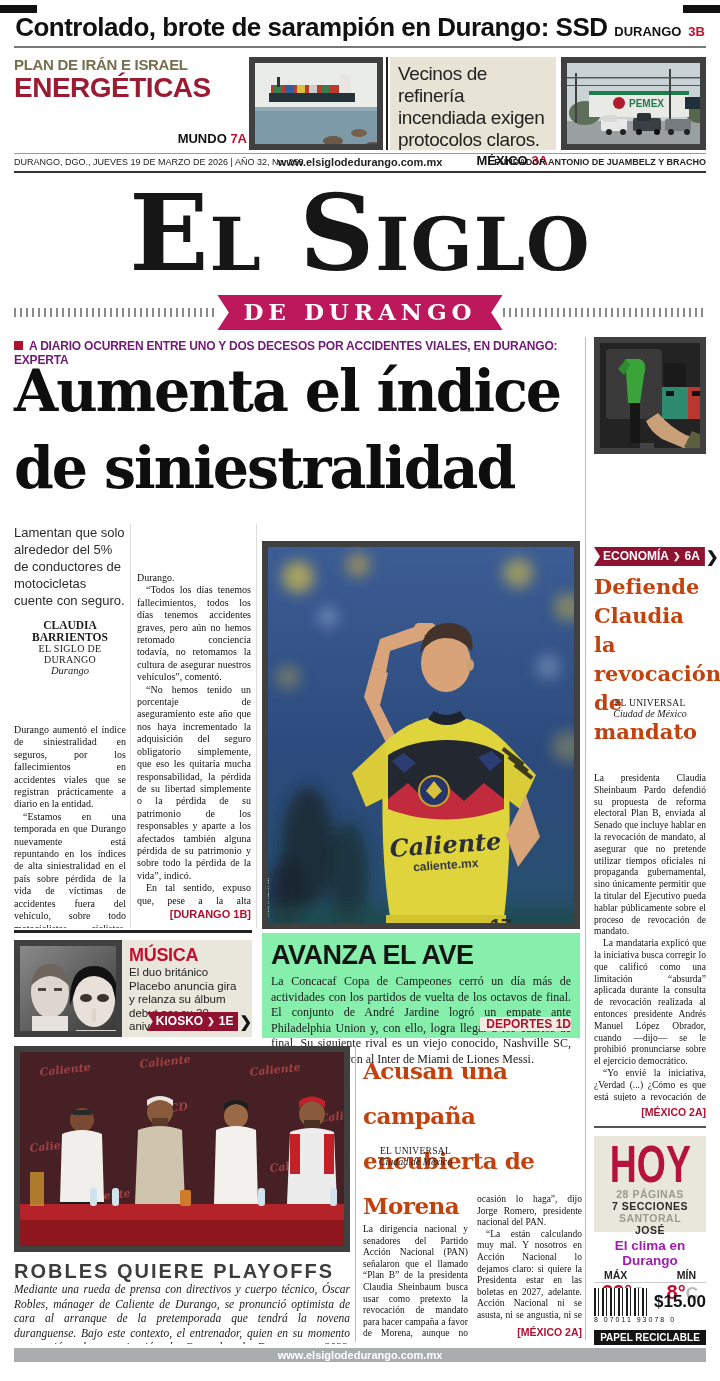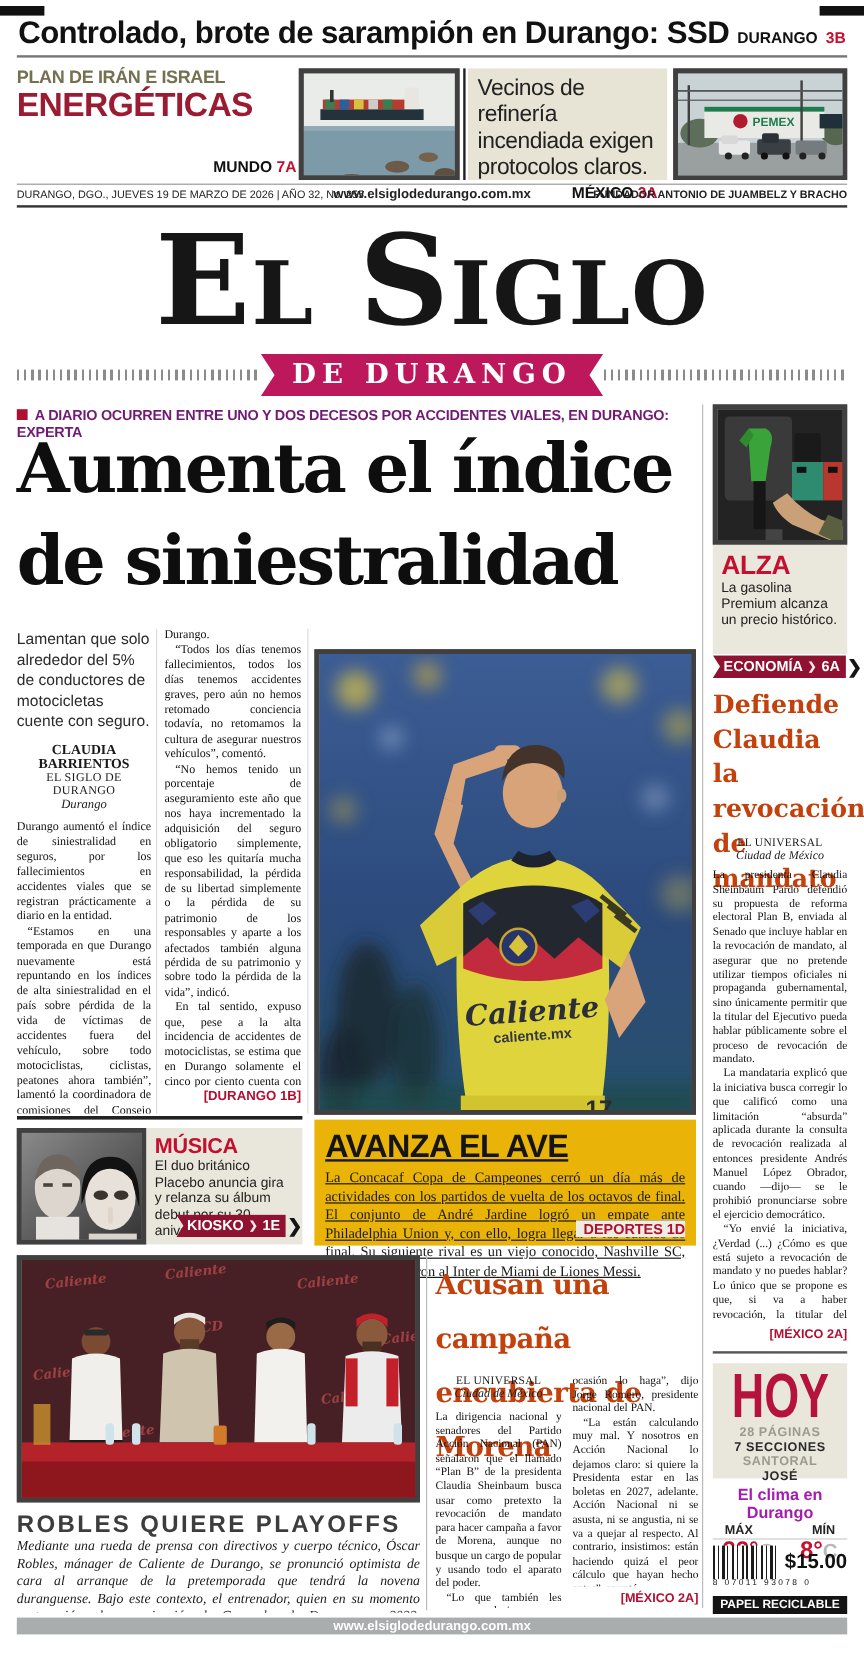--- a/index.html
+++ b/index.html
@@ -11,21 +11,21 @@
   
   .topbar{height:8px;background:#111;top:5px;}
   .tophead{top:12px;left:0;width:720px;text-align:center;font-weight:bold;font-size:26px;letter-spacing:-.5px;color:#111;}
   .tophead .sec{font-size:13px;letter-spacing:0;}
   .rule{background:#444;}
   
   .kick-olive{color:#73714f;font-weight:bold;font-size:15px;letter-spacing:-.3px;}
   .teaser-head{color:#9b1b33;font-weight:bold;font-size:28px;line-height:27px;letter-spacing:-.5px;}
   .secpage{font-weight:bold;font-size:13px;color:#111;}
   .secpage b{color:#c3102f;}
-  .photo{border:4px solid #404040;box-sizing:border-box;overflow:hidden;background:#737373;}
+  .photo{border:6px solid #404040;box-sizing:border-box;overflow:hidden;background:#ef4444;}
   .beigebox{background:#e7e3d5;box-sizing:border-box;}
   .vecinos-t{font-size:19px;line-height:22px;color:#222;letter-spacing:-.4px;}
   
   .dateline{font-size:9px;color:#222;}
   
   .mast{font-family:"DejaVu Serif",serif;font-variant:small-caps;font-weight:bold;
         font-size:104px;color:#161616;letter-spacing:1px;line-height:1;text-align:center;}
   .ribbonrow{display:flex;align-items:center;}
   .ribstripe{flex:1;height:9px;background:repeating-linear-gradient(90deg,#8a8a8a 0 2px,transparent 2px 6px);}
   .ribbon{background:#be185d;color:#fff;font-family:"DejaVu Serif",serif;font-weight:bold;
@@ -35,25 +35,25 @@
   .kicker .sq{display:inline-block;width:9px;height:9px;background:#b01030;margin-right:6px;}
   .mainhead{font-family:"DejaVu Serif",serif;font-weight:bold;font-size:57px;letter-spacing:-2px;
             line-height:77px;color:#0e0e0e;}
   .summary{font-size:13px;line-height:17px;color:#2b2b2b;}
   .byline{text-align:center;font-family:"Liberation Serif",serif;}
   .byline .a{font-weight:bold;font-size:11.5px;}
   .byline .o{font-size:10px;letter-spacing:.3px;}
   .byline .p{font-style:italic;font-size:10.5px;}
   .body{font-family:"Liberation Serif",serif;font-size:10px;line-height:12.4px;color:#111;}
   .body p{margin:0;text-indent:9px;}
-  .body p:first-child{text-indent:0;}
+  .body p:first-child{text-indent:0;margin-top:48px;}
   .colbox{overflow:hidden;}
   .vrule{background:#bbb;width:1px;}
   
-  .avanza{background:#eab308;box-sizing:border-box;padding:7px 9px;text-decoration:underline;}
+  .avanza{background:#86efac;box-sizing:border-box;padding:7px 9px;}
   .avanza h2{margin:0 0 3px;font-size:27px;letter-spacing:-.5px;color:#151515;}
   .avanza .cap{font-family:"Liberation Serif",serif;font-size:12px;line-height:15.5px;}
   
   .rtag{display:inline-flex;align-items:center;}
   .rtag .bg{display:inline-flex;align-items:center;background:#8f1230;color:#fff;font-weight:bold;
             font-size:12px;padding:2px 5px 3px 9px;clip-path:polygon(0 0,100% 0,100% 100%,0 100%,6px 50%);}
   .rtag .sep{margin:0 4px;font-size:9px;opacity:.9;}
   .rtag .tail{color:#151515;font-weight:bold;font-size:15px;margin-left:1px;}
   
   .boxtitle{font-weight:bold;font-size:18px;color:#c3102f;letter-spacing:-.3px;}
@@ -405,24 +405,20 @@
       <rect x="66" y="48" width="8" height="5" fill="#111"></rect>
         <rect x="92" y="48" width="8" height="5" fill="#111"></rect>
       <path d="M26,28 Q20,22 26,16 L40,16 Q48,20 44,32 L40,60 L28,60 Z" fill="#3aa33a"></path>
       <path d="M26,16 L18,26 L24,32 L30,22 Z" fill="#2f8a30"></path>
       <rect x="30" y="60" width="10" height="40" fill="#161616"></rect>
       <path d="M112,117 L62,96 Q50,88 46,78 L58,70 Q70,84 86,92 L112,100 Z" fill="#c9a078"></path>
       <path d="M112,117 L84,104 L92,88 L112,96 Z" fill="#5a5f3f"></path>
       <rect x="40" y="100" width="14" height="17" fill="#444"></rect>
     </svg>
   </div>
-  <div class="abs beigebox" style="left:594px;top:454px;width:112px;height:91px;background:#eae7dc;padding:4px 7px;">
-    <div class="boxtitle" style="font-size:22px;">ALZA</div>
-    <div class="boxtext">La gasolina Premium alcanza un precio histórico.</div>
-  </div>
   <div class="abs" style="left:594px;top:546px;">
     <span class="rtag">
       <span class="bg">
           <span>ECONOMÍA</span>
           <span class="sep">❯</span>
           <span>6A</span>
         </span>
       <span class="tail">❯</span>
     </span>
   </div>

